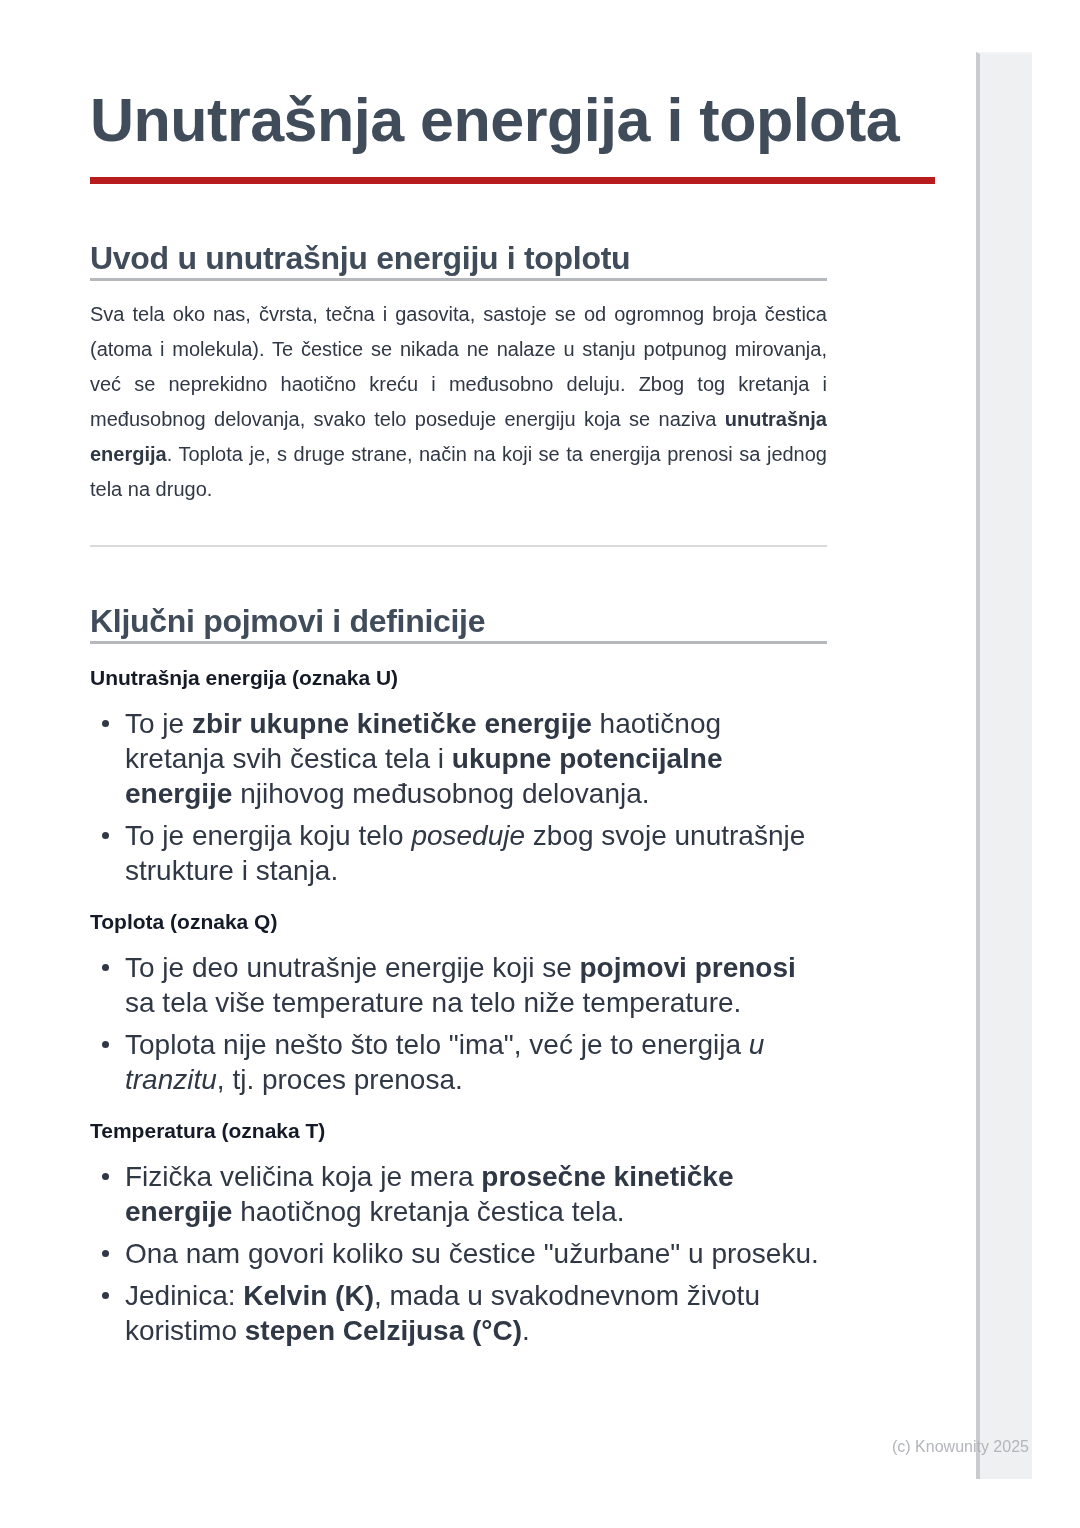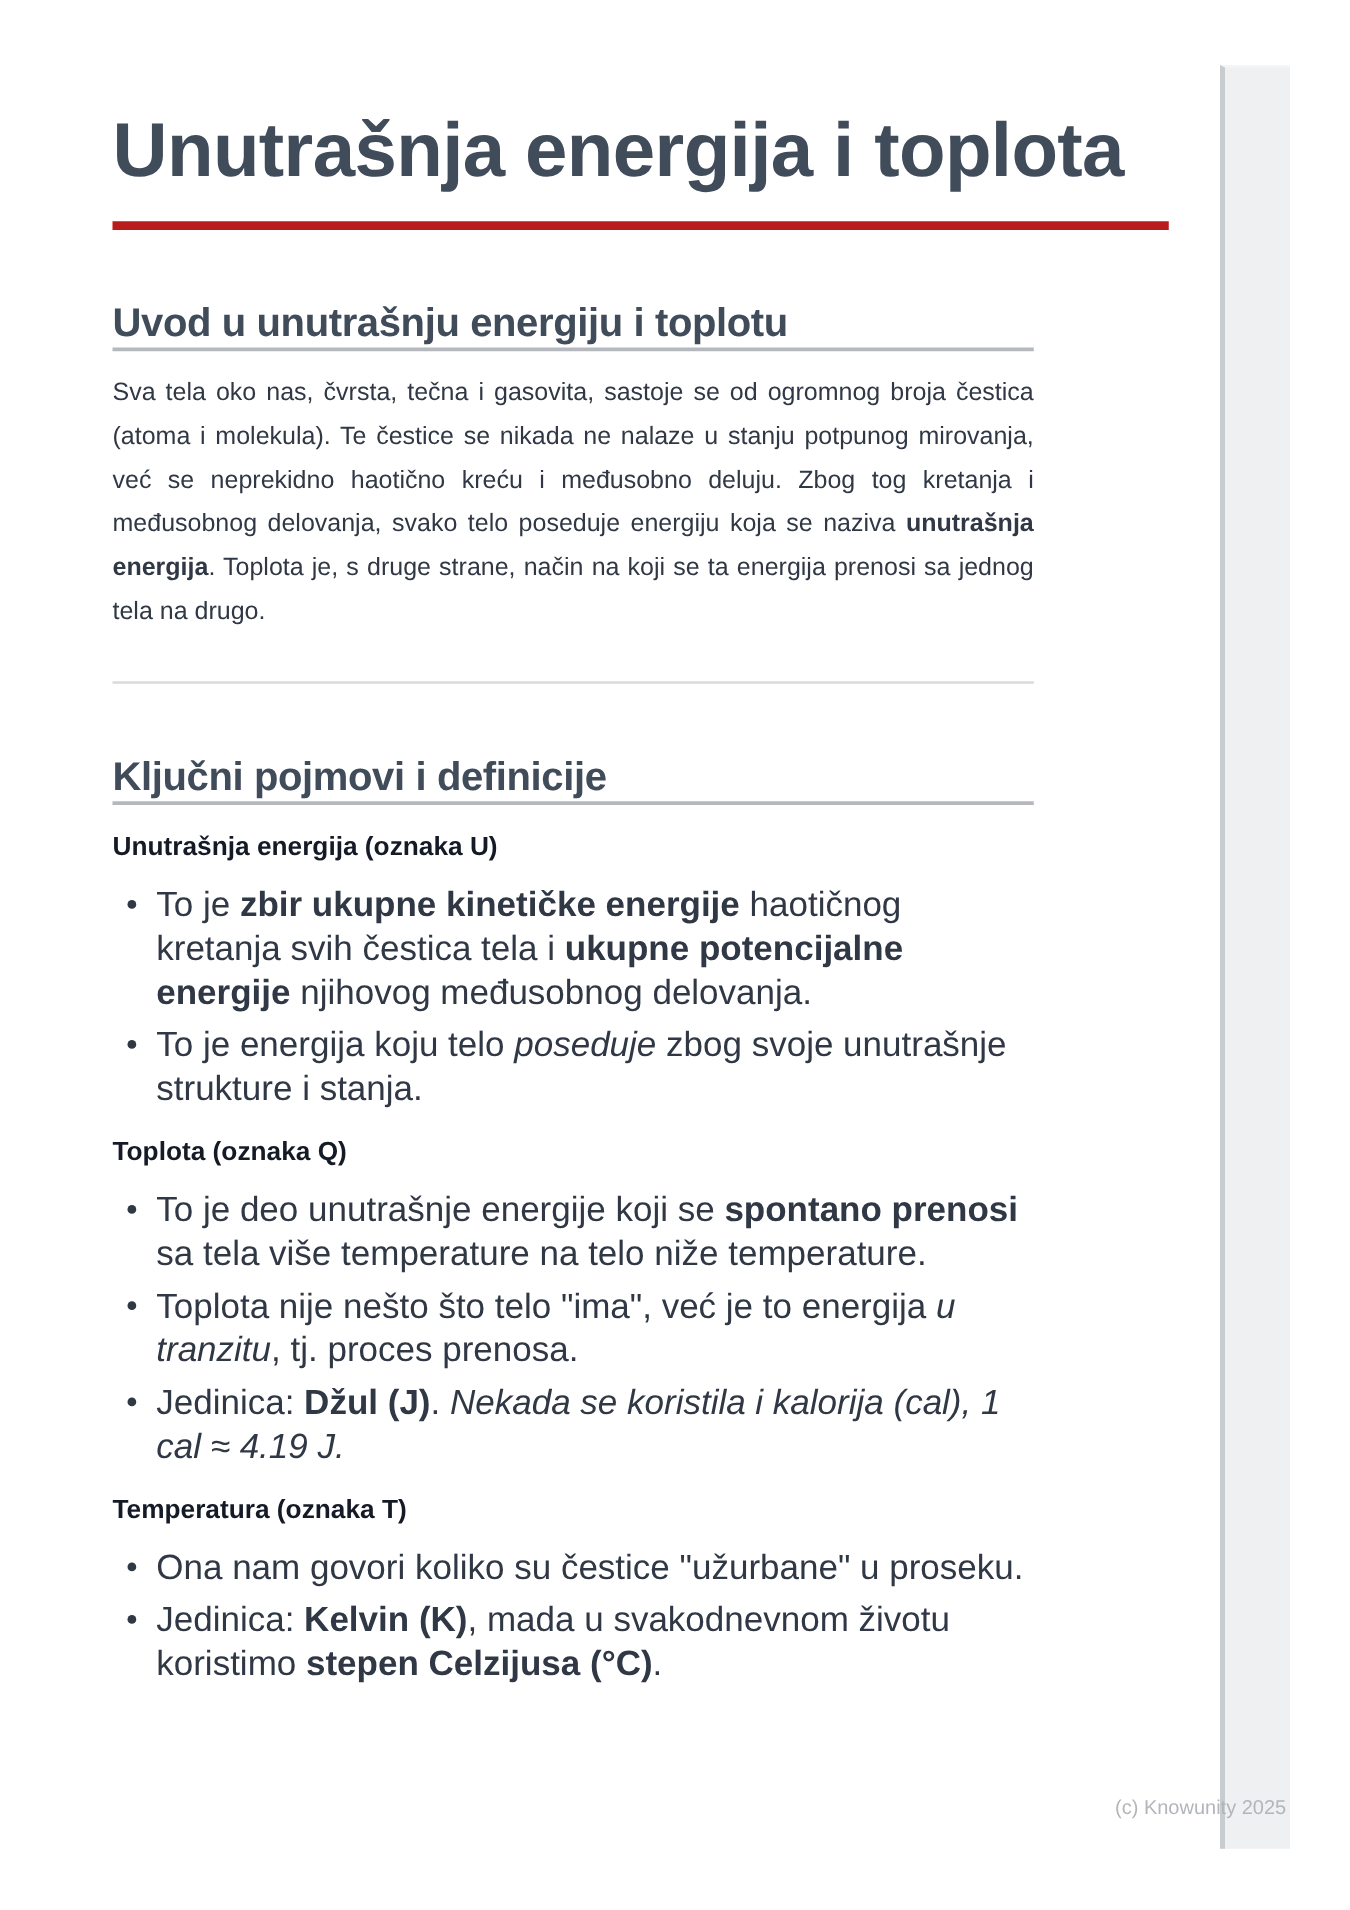--- a/index.html
+++ b/index.html
@@ -134,34 +134,34 @@
       <li>
         <span class="bullet"></span>
         <span class="li-text"><span>To je energija koju telo </span><em>poseduje</em><span> zbog svoje unutrašnje strukture i stanja.</span></span>
       </li>
     </ul>
 
     <h3 class="sub">Toplota (oznaka Q)</h3>
     <ul class="bullets">
       <li>
         <span class="bullet"></span>
-        <span class="li-text"><span>To je deo unutrašnje energije koji se </span><strong>spontano prenosi</strong><span> sa tela više temperature na telo niže temperature.</span></span>
+        <span class="li-text"><span>To je deo unutrašnje energije koji se </span><strong>pojmovi prenosi</strong><span> sa tela više temperature na telo niže temperature.</span></span>
       </li>
       <li>
         <span class="bullet"></span>
         <span class="li-text"><span>Toplota nije nešto što telo "ima", već je to energija </span><em>u tranzitu</em><span>, tj. proces prenosa.</span></span>
       </li>
-      <li>
-        <span class="bullet"></span>
-        <span class="li-text"><span>Jedinica: </span><strong>Džul (J)</strong><span>. </span><em>Nekada se koristila i kalorija (cal), 1 cal ≈ 4.19 J.</em></span>
-      </li>
     </ul>
 
     <h3 class="sub">Temperatura (oznaka T)</h3>
     <ul class="bullets">
+      <li>
+        <span class="bullet"></span>
+        <span class="li-text"><span>Fizička veličina koja je mera </span><strong>prosečne kinetičke energije</strong><span> haotičnog kretanja čestica tela.</span></span>
+      </li>
       <li>
         <span class="bullet"></span>
         <span class="li-text"><span>Ona nam govori koliko su čestice "užurbane" u proseku.</span></span>
       </li>
       <li>
         <span class="bullet"></span>
         <span class="li-text"><span>Jedinica: </span><strong>Kelvin (K)</strong><span>, mada u svakodnevnom životu koristimo </span><strong>stepen Celzijusa (°C)</strong><span>.</span></span>
       </li>
     </ul>
 

